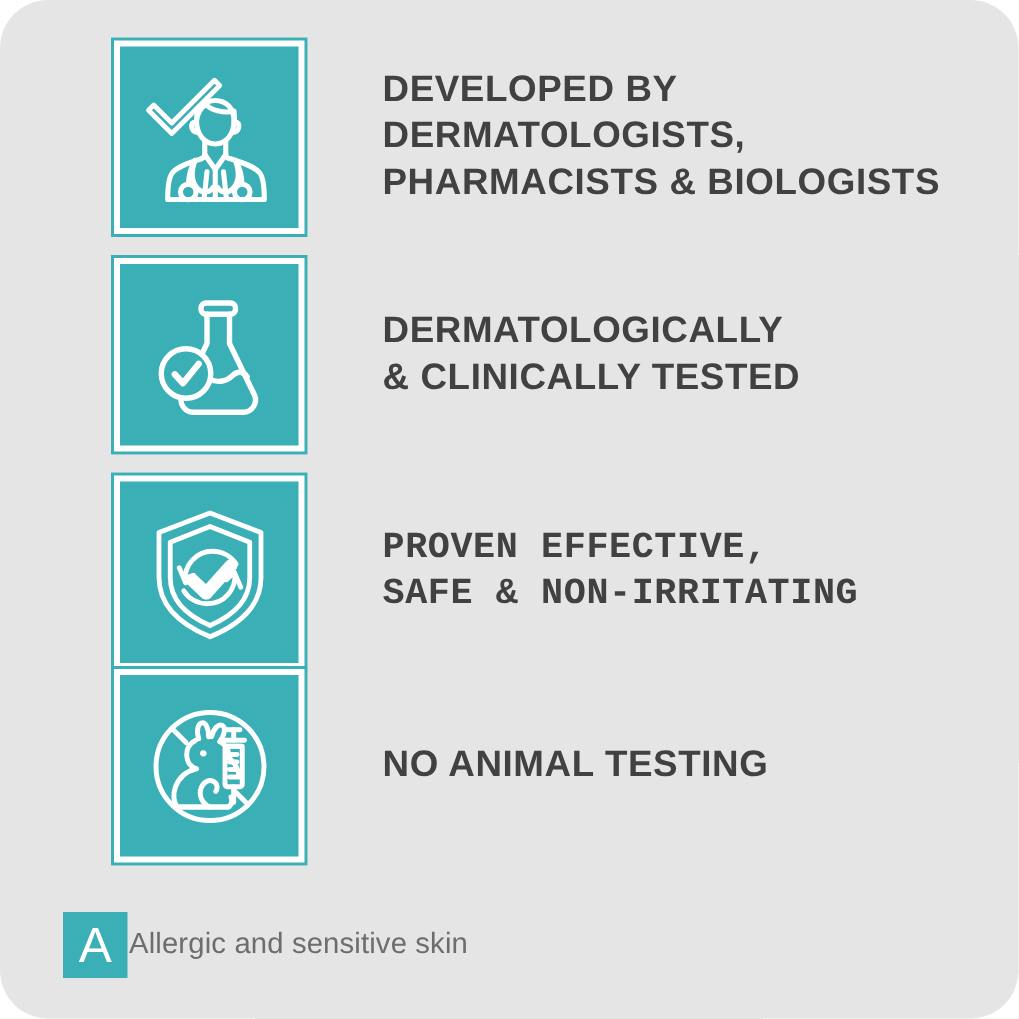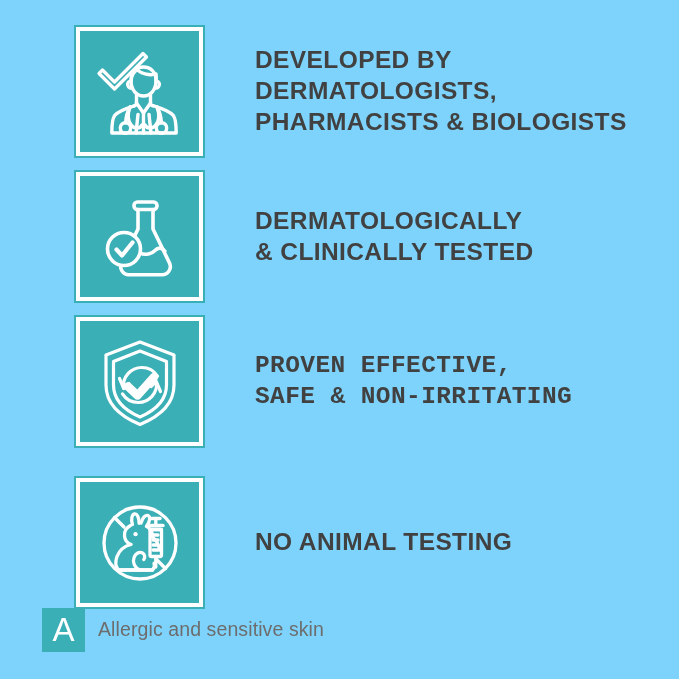--- a/index.html
+++ b/index.html
@@ -13,21 +13,22 @@
     font-family: "Liberation Sans", sans-serif;
     -webkit-font-smoothing: antialiased;
     overflow: hidden;
     position: relative;
   }
 
   .page {
     position: relative;
     width: 679px;
     height: 679px;
-    background: #7dd3fc;
+    background: #e5e5e5;
+    border-radius: 32px;
   }
 
   
   .features {
     position: absolute;
     left: 0;
     top: 0;
     width: 679px;
   }
 
@@ -37,21 +38,21 @@
     width: 600px;
     height: 133px;
     display: flex;
     flex-direction: row;
     align-items: center;
   }
 
   .feature-row.r1 { top: 25px; }
   .feature-row.r2 { top: 170px; }
   .feature-row.r3 { top: 315px; font-family: Liberation Mono, monospace; }
-  .feature-row.r4 { top: 476px; }
+  .feature-row.r4 { top: 444px; }
 
   
   .icon-tile {
     flex: 0 0 auto;
     width: 131px;
     height: 133px;
     box-sizing: border-box;
     border: 2px solid #3aafb6;
     background: #ffffff;
     padding: 4px;
@@ -99,21 +100,21 @@
     align-items: center;
     justify-content: center;
     font-size: 33px;
     font-weight: normal;
     line-height: 1;
     letter-spacing: 0;
     padding-bottom: 2px;
     box-sizing: border-box;
   }
   .footer-label {
-    margin-left: 13px;
+    margin-left: 1px;
     color: #6d6d6d;
     font-size: 19.5px;
     font-weight: normal;
     letter-spacing: 0.1px;
     line-height: 1;
   }
 </style>
 </head>
 <body>
 

